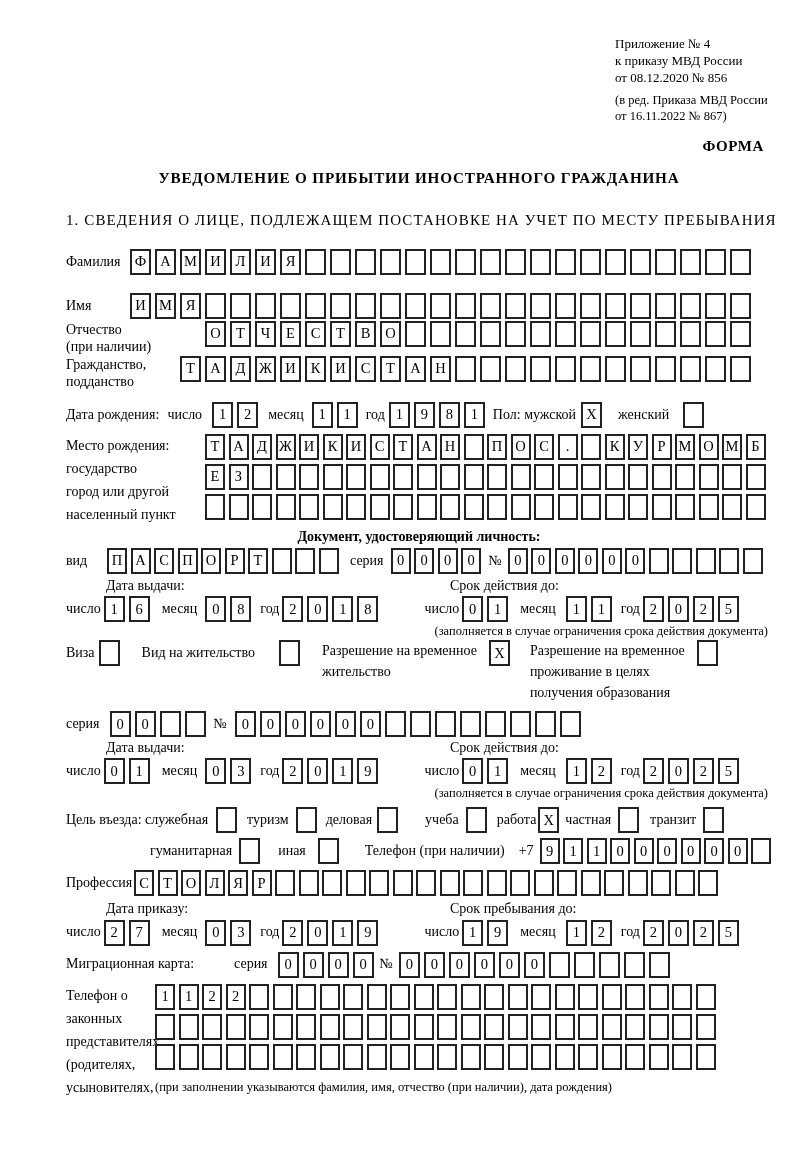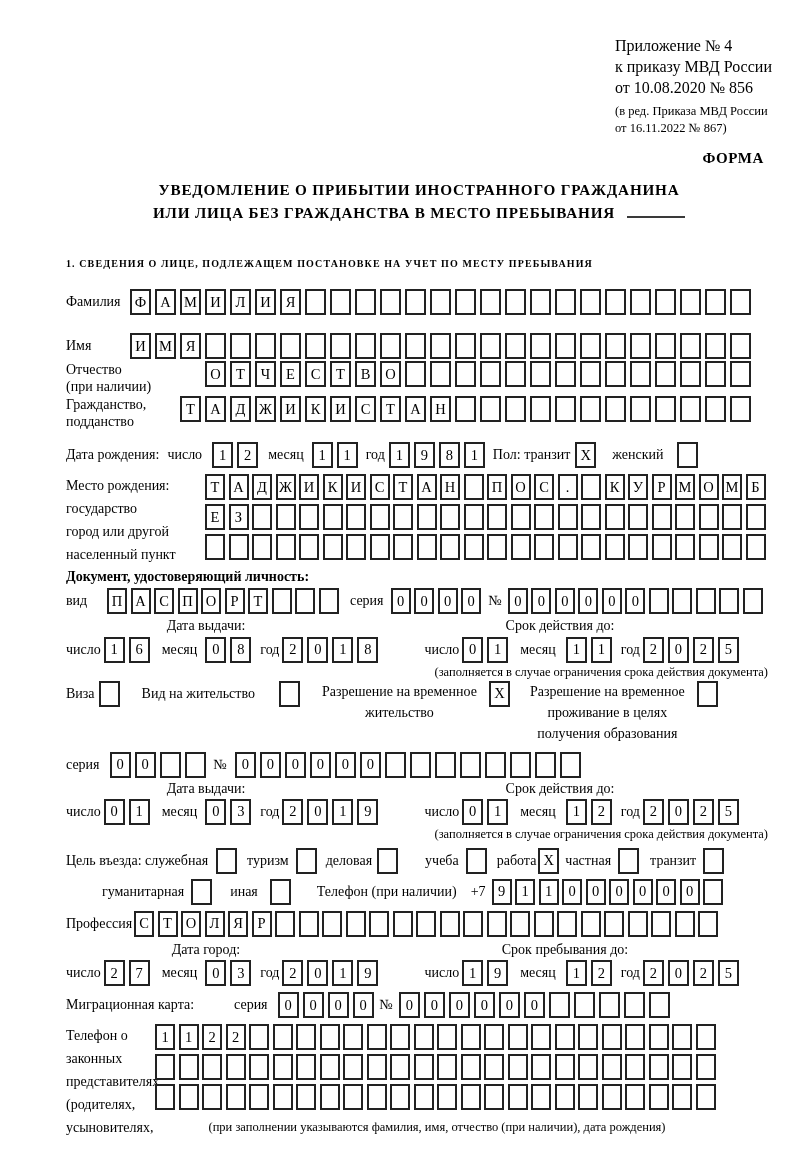--- a/index.html
+++ b/index.html
@@ -1,57 +1,56 @@
 <!DOCTYPE html>
 <html><head>
 <meta charset="utf-8">
 <style>
   * { box-sizing: border-box; }
   html,body { margin:0; padding:0; background:#ffffff; }
   body { font-family:"Liberation Serif","DejaVu Serif",serif; color:#000; }
   .page { width:800px; height:1163px; padding:36px 28px 0 66px; overflow:hidden; position:relative; background:#fff; }
 
-  .appendix { margin-left:549px; font-size:16px; line-height:1.3; }
+  .appendix { margin-left:549px; font-size:13px; line-height:1.3; }
   .amendment { margin-left:549px; font-size:12.5px; line-height:1.3; margin-top:5px; }
   .forma { text-align:right; font-weight:bold; font-size:15px; margin-top:14px; letter-spacing:.6px; padding-right:8px; }
   .title { text-align:center; font-weight:bold; font-size:15.2px; line-height:1.5; margin-top:12px; letter-spacing:.8px; }
   .uline { display:inline-block; width:58px; border-bottom:2px solid #3a3a3a; height:14px; margin-left:12px; }
-  .sec1 { font-weight:bold; font-size:10px; margin-top:34px; letter-spacing:1.1px; white-space:nowrap; }
+  .sec1 { font-weight:normal; font-size:15px; margin-top:22px; letter-spacing:1.1px; white-space:nowrap; }
 
   .row { display:flex; align-items:flex-start; flex-wrap:nowrap; }
   .lbl { font-size:14px; line-height:1.3; flex:0 0 auto; }
   .lblc { line-height:26px; }
   .boxes { display:flex; flex:0 0 auto; }
   .cb { width:21px; height:26px; border:2px solid #222; margin-right:4px; font-size:14.5px;
         display:flex; align-items:center; justify-content:center; flex:0 0 auto; background:#fff; }
   .tight .cb { width:20px; margin-right:3.5px; }
   .note { font-size:12.5px; }
-  .ctr { text-align:center; }
-  .dochead { text-align:left; font-weight:bold; font-size:14px; margin-top:3px; }
+  .ctr { }
+  .dochead { text-align:center; font-weight:bold; font-size:14px; margin-top:3px; }
   .multiline { line-height:21px; }
 </style>
 </head>
 <body>
 
 <div class="page">
 
   <div class="appendix">
     <div>Приложение № 4</div>
     <div>к приказу МВД России</div>
-    <div>от 10.08.2020 № 856</div>
+    <div>от 08.12.2020 № 856</div>
   </div>
   <div class="amendment">
     <div>(в ред. Приказа МВД России</div>
     <div>от 16.11.2022 № 867)</div>
   </div>
   <div class="forma">ФОРМА</div>
 
   <div class="title">
     <div>УВЕДОМЛЕНИЕ О ПРИБЫТИИ ИНОСТРАННОГО ГРАЖДАНИНА</div>
-    <div><span>ИЛИ ЛИЦА БЕЗ ГРАЖДАНСТВА В МЕСТО ПРЕБЫВАНИЯ</span><span class="uline"></span></div>
   </div>
 
   <div class="sec1">1. СВЕДЕНИЯ О ЛИЦЕ, ПОДЛЕЖАЩЕМ ПОСТАНОВКЕ НА УЧЕТ ПО МЕСТУ ПРЕБЫВАНИЯ</div>
 
   <div class="row" style="margin-top:20px">
     <span class="lbl lblc" style="width:64px">Фамилия</span>
     <span class="boxes">
         <span class="cb">Ф</span>
         <span class="cb">А</span>
         <span class="cb">М</span>
@@ -186,21 +185,21 @@
         <span class="cb">1</span>
         <span class="cb">1</span>
       </span>
     <span class="lbl" style="margin-left:4px">год</span>
     <span class="boxes" style="margin-left:4px">
         <span class="cb">1</span>
         <span class="cb">9</span>
         <span class="cb">8</span>
         <span class="cb">1</span>
       </span>
-    <span class="lbl" style="margin-left:4px">Пол: транзит</span>
+    <span class="lbl" style="margin-left:4px">Пол: мужской</span>
     <span class="boxes" style="margin-left:5px">
         <span class="cb">X</span>
       </span>
     <span class="lbl" style="margin-left:12px">женский</span>
     <span class="boxes" style="margin-left:14px">
         <span class="cb"></span>
       </span>
   </div>
 
   <div class="row" style="margin-top:6px">
@@ -498,21 +497,21 @@
     <span class="boxes" style="margin-left:7px">
         <span class="cb"></span>
       </span>
     <span class="lbl" style="margin-left:7px">транзит</span>
     <span class="boxes" style="margin-left:7px">
         <span class="cb"></span>
       </span>
   </div>
 
   <div class="row" style="margin-top:5px;align-items:center">
-    <span class="lbl" style="margin-left:36px">гуманитарная</span>
+    <span class="lbl" style="margin-left:84px">гуманитарная</span>
     <span class="boxes" style="margin-left:7px">
         <span class="cb"></span>
       </span>
     <span class="lbl" style="margin-left:14px">иная</span>
     <span class="boxes" style="margin-left:12px">
         <span class="cb"></span>
       </span>
     <span class="lbl" style="margin-left:22px">Телефон (при наличии)</span>
     <span class="lbl" style="margin-left:14px">+7</span>
     <span class="boxes tight" style="margin-left:6px">
@@ -554,21 +553,21 @@
         <span class="cb"></span>
         <span class="cb"></span>
         <span class="cb"></span>
         <span class="cb"></span>
         <span class="cb"></span>
         <span class="cb"></span>
       </span>
   </div>
 
   <div class="row" style="margin-top:4px">
-    <span class="lbl ctr" style="margin-left:40px;width:200px">Дата город:</span>
+    <span class="lbl ctr" style="margin-left:40px;width:200px">Дата приказу:</span>
     <span class="lbl ctr" style="margin-left:144px;width:230px">Срок пребывания до:</span>
   </div>
 
   <div class="row" style="margin-top:1px;align-items:center">
     <span class="lbl">число</span>
     <span class="boxes" style="margin-left:3px">
         <span class="cb">2</span>
         <span class="cb">7</span>
       </span>
     <span class="lbl" style="margin-left:8px">месяц</span>

